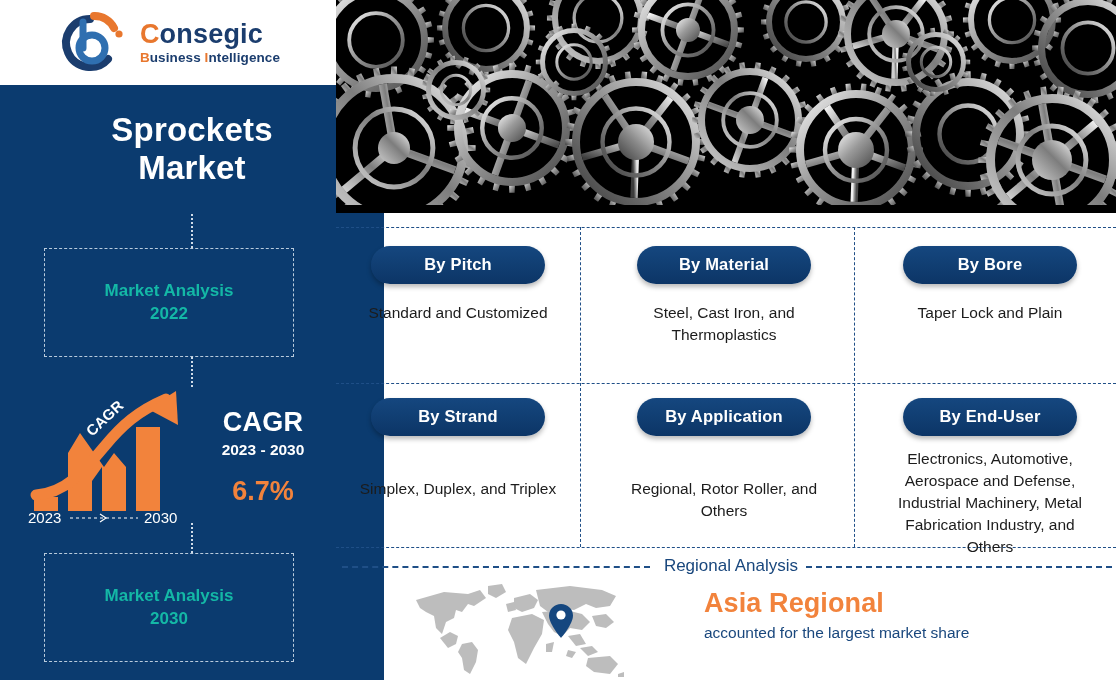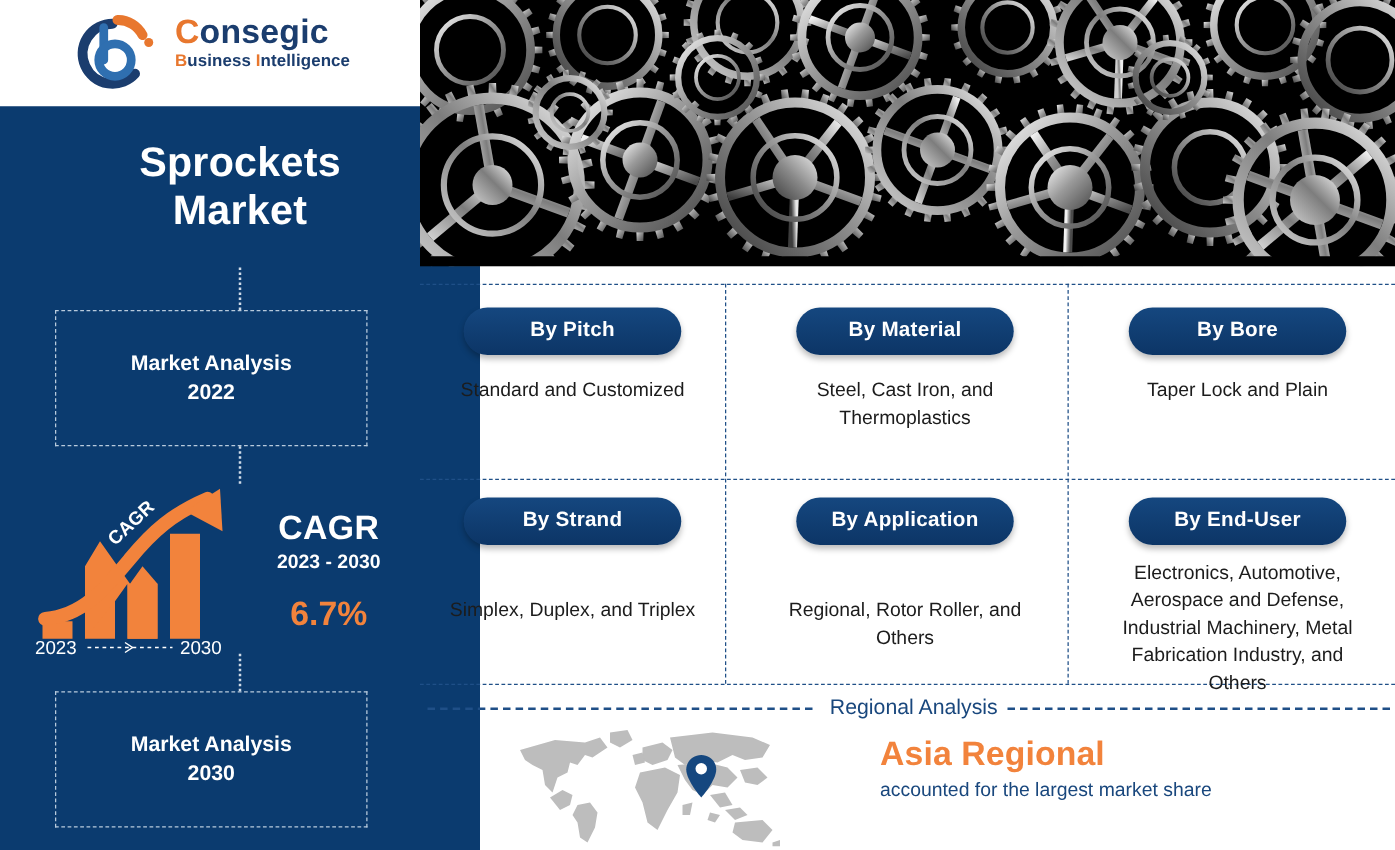--- a/index.html
+++ b/index.html
@@ -9,21 +9,21 @@
     font-family:"Liberation Sans", sans-serif;
     overflow:hidden;
   }
   .page{position:relative;width:1116px;height:680px;}
 
   
   .logo-bar{
     position:absolute;left:0;top:0;width:336px;height:85px;
     background:#ffffff;display:flex;align-items:center;justify-content:center;
   }
-  .logo-wrap{display:flex;align-items:flex-start;gap:12px;}
+  .logo-wrap{display:flex;align-items:center;gap:12px;}
   .logo-mark{width:72px;height:62px;flex:none;}
   .logo-text{display:flex;flex-direction:column;line-height:1;}
   .logo-title{
     font-size:27px;font-weight:700;letter-spacing:.2px;color:#1b3d6e;
   }
   .logo-title .c{color:#e8772e;}
   .logo-sub{
     font-size:13.5px;font-weight:600;color:#1b3d6e;margin-top:3px;letter-spacing:.1px;
   }
   .logo-sub .o{color:#e8772e;}
@@ -41,21 +41,21 @@
     position:absolute;left:50%;transform:translateX(-50%);
     border-left:2px dotted #cfdbe8;
   }
   .vdot.d1{top:129px;height:34px;}
   .vdot.d2{top:272px;height:30px;}
   .vdot.d3{top:438px;height:30px;}
 
   .mbox{
     position:absolute;left:44px;width:248px;
     border:1px dashed #b9cbdd;
-    color:#ffffff;text-align:center;
+    color:#14b8a6;text-align:center;
     display:flex;flex-direction:column;justify-content:center;
   }
   .mbox.b2022{top:163px;height:107px;}
   .mbox.b2030{top:468px;height:107px;}
   .mbox .lbl{font-size:17px;font-weight:600;line-height:1.3;}
   .mbox .val{font-size:25px;font-weight:700;margin-top:11px;letter-spacing:.2px;}
 
   .cagr-block{
     position:absolute;top:300px;left:0;width:336px;height:140px;
   }

